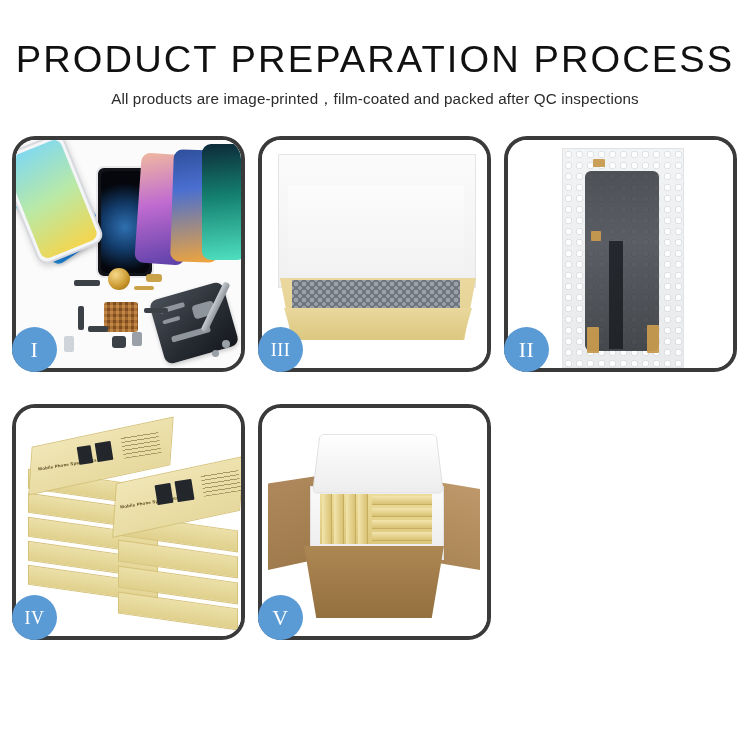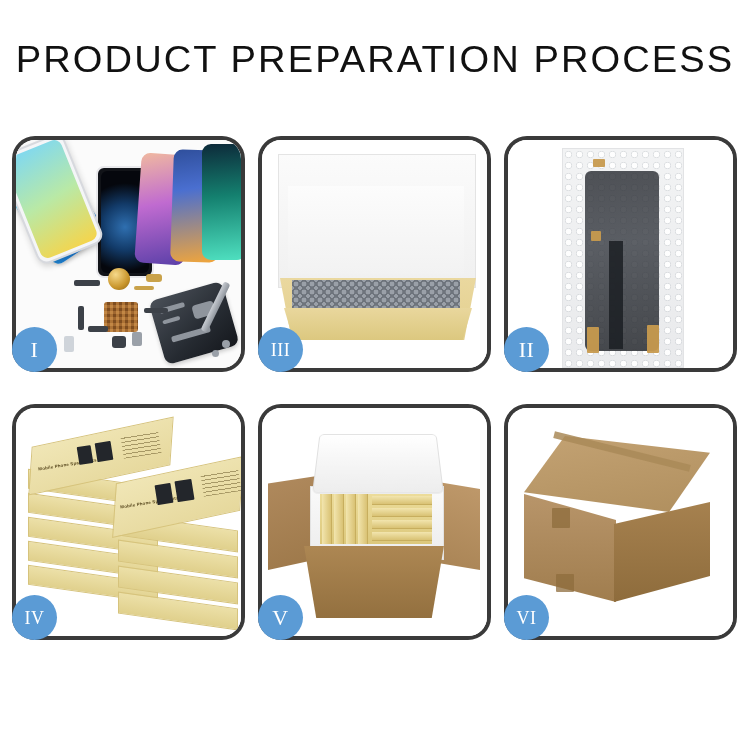--- a/index.html
+++ b/index.html
@@ -236,20 +236,21 @@
   }
   .c6-tape{position:absolute;background:#8e6c3c;opacity:.75;border-radius:1px;}
 </style>
 </head>
 <body>
 
 <div class="page">
 
   <div class="header">
     <div class="title">PRODUCT PREPARATION PROCESS</div>
+    <div class="subtitle">All products are image-printed，film-coated and packed after QC inspections</div>
   </div>
 
   <div class="grid">
 
     <div class="panel">
       <div class="panel-clip p1">
         <div class="ph ph-blue"></div>
         <div class="ph ph-dark"></div>
         <div class="ph ph-purple"></div>
         <div class="ph ph-orange"></div>
@@ -351,26 +352,15 @@
           <div class="c5-horz" style="top:14px;left:52px;width:60px;"></div>
           <div class="c5-horz" style="top:26px;left:52px;width:60px;"></div>
           <div class="c5-horz" style="top:38px;left:52px;width:60px;"></div>
         </div>
         <div class="c5-foamlid"></div>
         <div class="c5-front"></div>
       </div>
       <div class="badge">V</div>
     </div>
 
-    <div class="panel">
-      <div class="panel-clip p6">
-        <div class="c6-top"></div>
-        <div class="c6-seam"></div>
-        <div class="c6-left"></div>
-        <div class="c6-right"></div>
-        <div class="c6-tape" style="left:44px;top:100px;width:18px;height:20px;"></div>
-        <div class="c6-tape" style="left:48px;top:166px;width:18px;height:18px;"></div>
-      </div>
-      <div class="badge wide">VI</div>
-    </div>
 
   </div>
 </div>
 
 </body></html>

